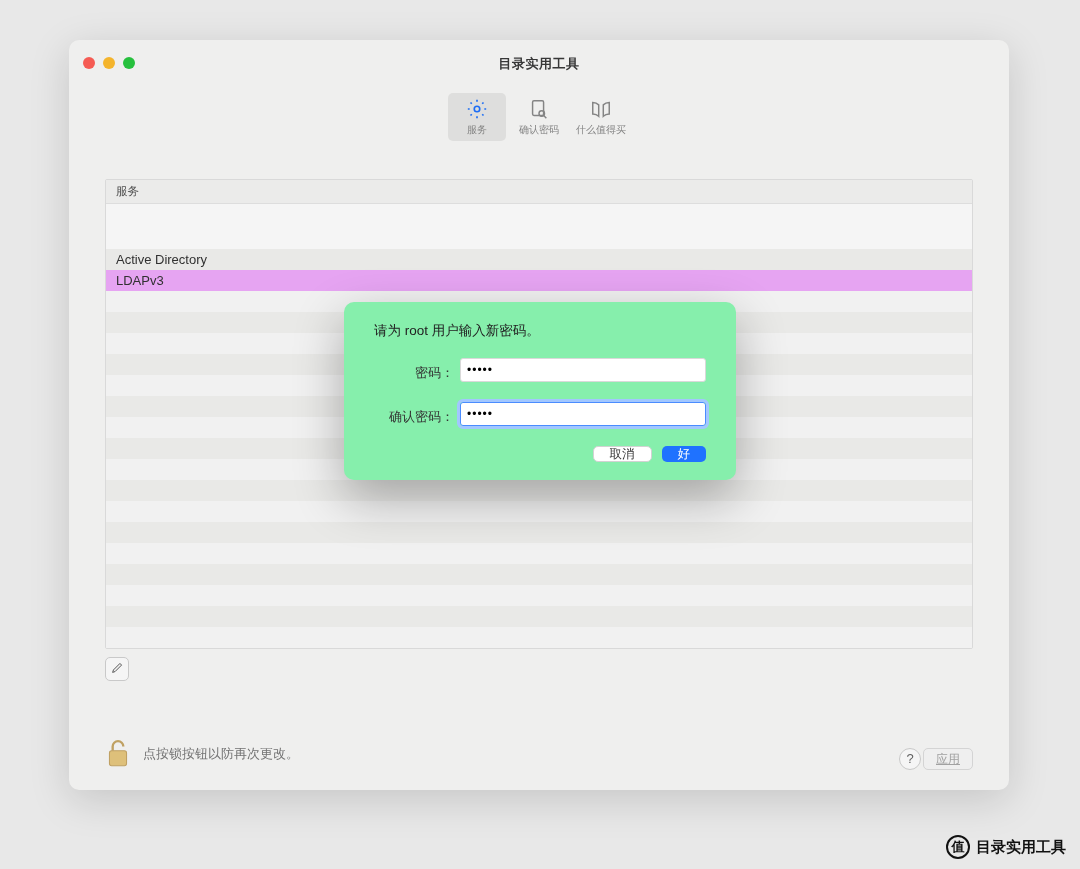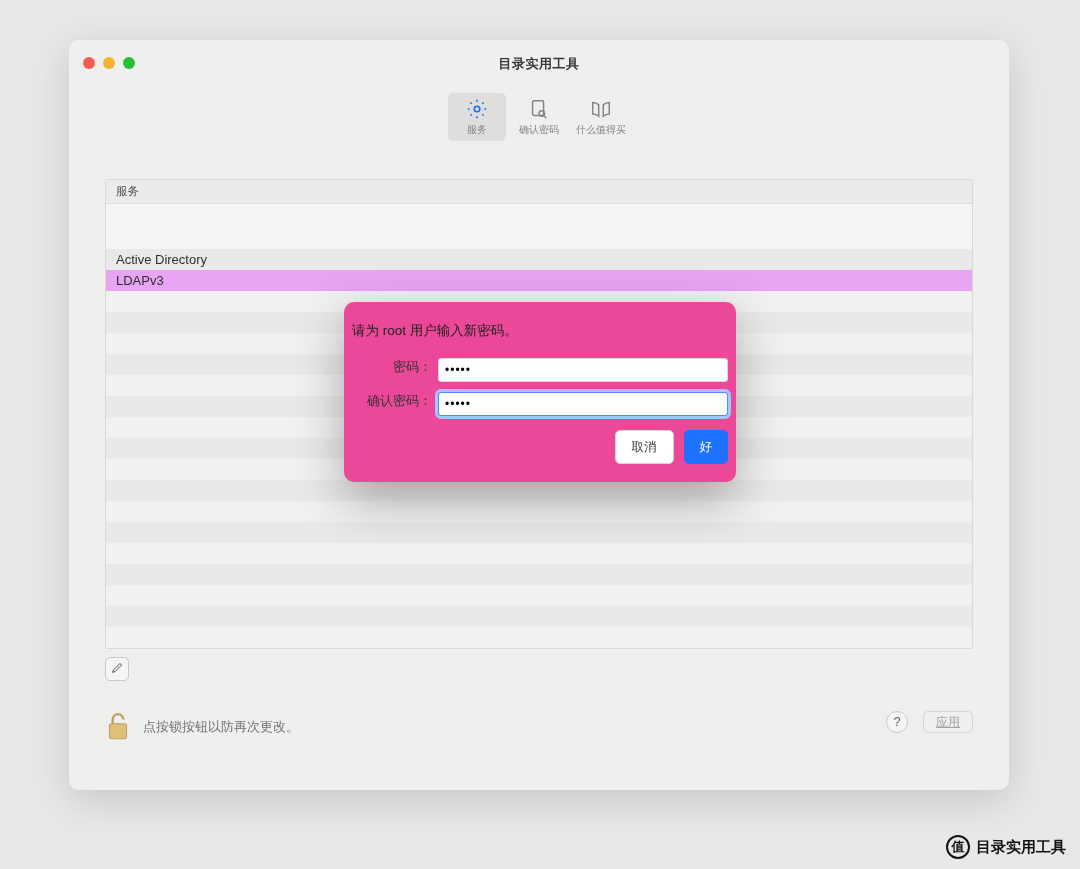--- a/index.html
+++ b/index.html
@@ -35,37 +35,37 @@
 .row { font-size: 13px; color:#333; padding: 3px 10px; }
 .row.alt { background:#f3f3f1;margin-top:45px; }
 .row.even { background:#f0abfc; }
 .rows-fill .r { height: 21px; }
 .rows-fill .r:nth-child(odd){ background:#fbfbfb; }
 .rows-fill .r:nth-child(even){ background:#f3f3f1; }
 
 .editbar { margin-top: 8px; }
 .editbtn { width: 24px; height: 24px; border:1px solid #d2d2d2; border-radius:5px; background:#fff; display:flex; align-items:center; justify-content:center; cursor:pointer; }
 
-.footer { height: 60px; margin: 10px 36px 20px; display:flex; align-items:flex-start; gap:15px; }
+.footer { height: 60px; margin: 10px 36px 20px; display:flex; align-items:flex-end; gap:2px; }
 .lockwrap { display:flex; align-items:center; gap:12px; color:#777; font-size:13px; }
 .lockicon { width: 26px; height: 32px; }
 .spacer { flex:1; }
 .helpbtn { width:22px; height:22px; border-radius:50%; border:1px solid #d2d2d2; background:#fff; color:#666; font-size:13px; line-height:20px; text-align:center; }
 .applybtn { height:22px; padding: 0 12px; border-radius:5px; border:1px solid #ddd; background:#f9f9f9; color:#a8a8a8; font-size:12px;text-decoration:underline; }
 .modal {
-  position:absolute; left:344px; top:302px; width:392px; background:#ec4899;
-  border-radius:10px; box-shadow: 0 18px 50px rgba(0,0,0,0.3); padding: 20px 8px 18px;
+  position:absolute; left:344px; top:302px; width:392px; background:#86efac;
+  border-radius:10px; box-shadow: 0 18px 50px rgba(0,0,0,0.3); padding: 20px 30px 18px;
 }
 .modal-title { font-size: 13.5px; color:#222; margin-bottom: 18px; }
-.form-row { display:flex; align-items:flex-start; margin-bottom: 10px; }
+.form-row { display:flex; align-items:flex-end; margin-bottom: 20px; }
 .form-label { width: 86px; text-align:right; font-size:13px; color:#333; padding-right:6px; }
 .form-input { flex:1; height:24px; border:1px solid #d9d9d9; border-radius:3px; padding: 0 6px; font-size:12px; letter-spacing: 1px; }
 .form-input.focused { outline: 3px solid #a2c7ff; border-color:#4a8cff; }
 .modal-actions { display:flex; justify-content:flex-end; gap:10px; margin-top:14px; }
-.btn { height:34px; padding: 0 16px; border-radius:5px; font-size:12.5px; display:flex; align-items:center; cursor:pointer; border:none; }
+.btn { height:16px; padding: 0 16px; border-radius:5px; font-size:12.5px; display:flex; align-items:center; cursor:pointer; border:none; }
 .btn-default { background:#fff; border:1px solid #d2d2d2; color:#333; }
 .btn-primary { background:#1f72ff; color:#fff; }
 
 
 .watermark { position:absolute; right:14px; bottom:10px; display:flex; align-items:center; gap:6px; color:#111; font-size:15px; font-weight:600; }
 .wmcircle { width:24px; height:24px; border-radius:50%; border:2px solid #111; display:flex; align-items:center; justify-content:center; font-size:13px; font-weight:700; }
 </style>
 </head>
 <body>
 

